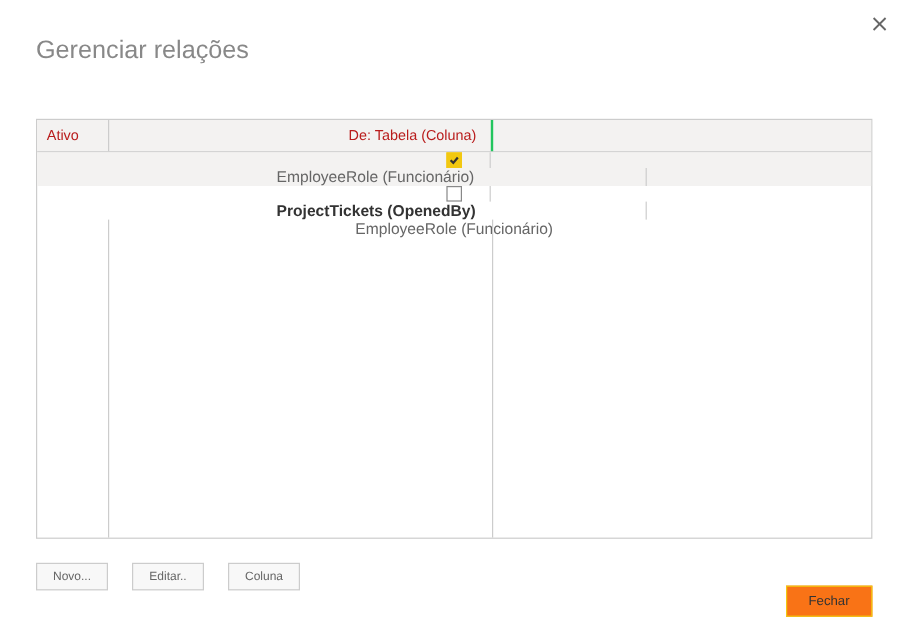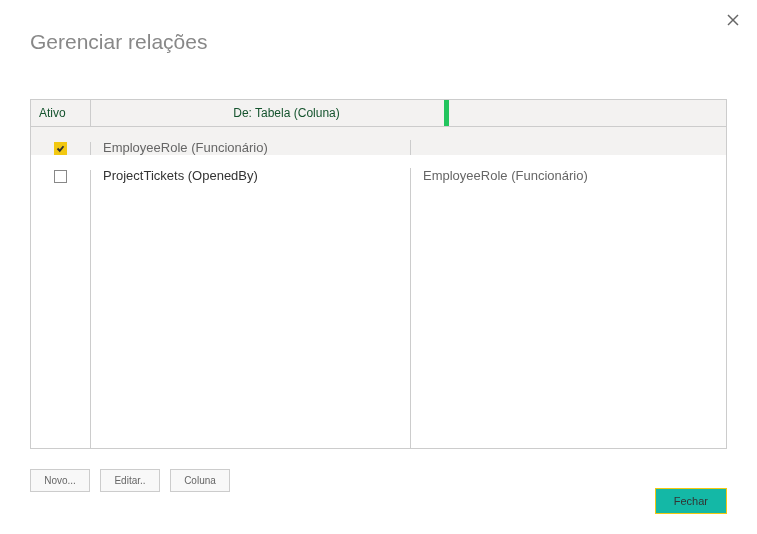--- a/index.html
+++ b/index.html
@@ -53,49 +53,49 @@
       width: 100%;
       height: 350px;
       display: flex;
       flex-direction: column;
     }
     .grid-header {
       display: flex;
       background: #f3f2f1;
       border-bottom: 1px solid #ccc;
       font-size: 12px;
-      color: #14532d;
-      gap: 38px;
+      color: #b91c1c;
     }
     .col-active {
       width: 60px;
       padding: 6px 8px;
       border-right: 1px solid #ccc;
       text-align: left;
     }
     .col-from {
       width: 320px;
       padding: 6px 12px;
-      border-right: 5px solid #22c55e;
-      text-align: center;
+      border-right: 2px solid #22c55e;
+      text-align: right;
     }
     .col-to {
       flex: 1;
       padding: 6px 12px;
       text-align: left;
     }
     .grid-rows {
       display: flex;
       flex-direction: column;
     }
     .grid-row {
       display: flex;
       height: 28px;
-      align-items: flex-end;
-      cursor: pointer;
+      align-items: center;
+      cursor: pointer;
+      flex-direction: column;
     }
     .grid-row.selected {
       background: #f3f2f1;
       font-weight: 600;
     }
     .cell-active {
       width: 60px;
       border-right: 1px solid #ccc;
       display: flex;
       align-items: center;
@@ -111,21 +111,21 @@
     .cell-to {
       flex: 1;
       display: flex;
       align-items: center;
       padding: 0 12px;
     }
     .grid-row.selected .cell-from,
     .grid-row.selected .cell-to {
       color: #333;
     }
-    .row2 .cell-from span { font-weight: 400; }
+    .row2 .cell-from span { font-weight: 700; }
     .row2 .cell-to span { font-weight: normal; color: #666; }
     .row1 .cell-from span { font-weight: normal; color: #666; }
     .row1 .cell-to span { font-weight: 600; }
     .checkbox {
       width: 13px;
       height: 13px;
       border: 1px solid #888;
       background: #fff;
       display: inline-flex;
       align-items: center;
@@ -154,39 +154,39 @@
     .fill-from {
       width: 320px;
       border-right: 1px solid #ccc;
     }
     .fill-to {
       flex: 1;
     }
     .button-row {
       margin-top: 20px;
       display: flex;
-      gap: 10px;
+      gap: 20px;
     }
     .btn {
       border: 1px solid #ccc;
       background: #f8f8f8;
       color: #666;
       font-size: 10px;
       padding: 5px 10px;
       min-width: 60px;
       cursor: pointer;
       text-align: center;
     }
     .footer {
       position: absolute;
       bottom: 20px;
       right: 30px;
     }
     .btn-primary {
-      background: #14b8a6;
+      background: #f97316;
       border: 1px solid #f2c811;
       color: #333;
       font-size: 11px;
       padding: 6px 18px;
       cursor: pointer;
     }
   </style>
 </head>
 <body>
 

